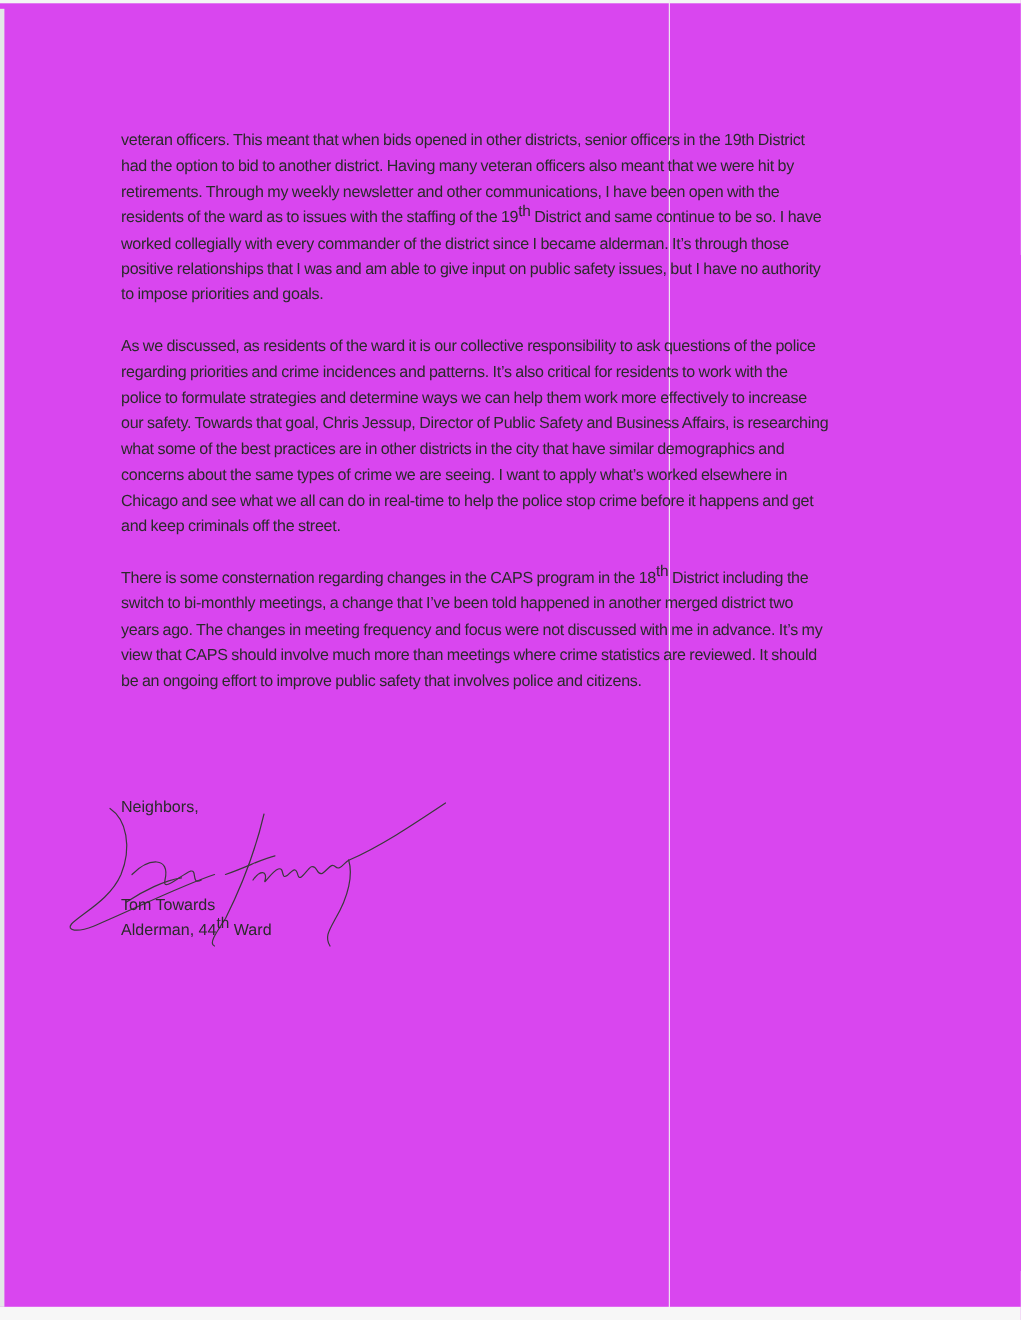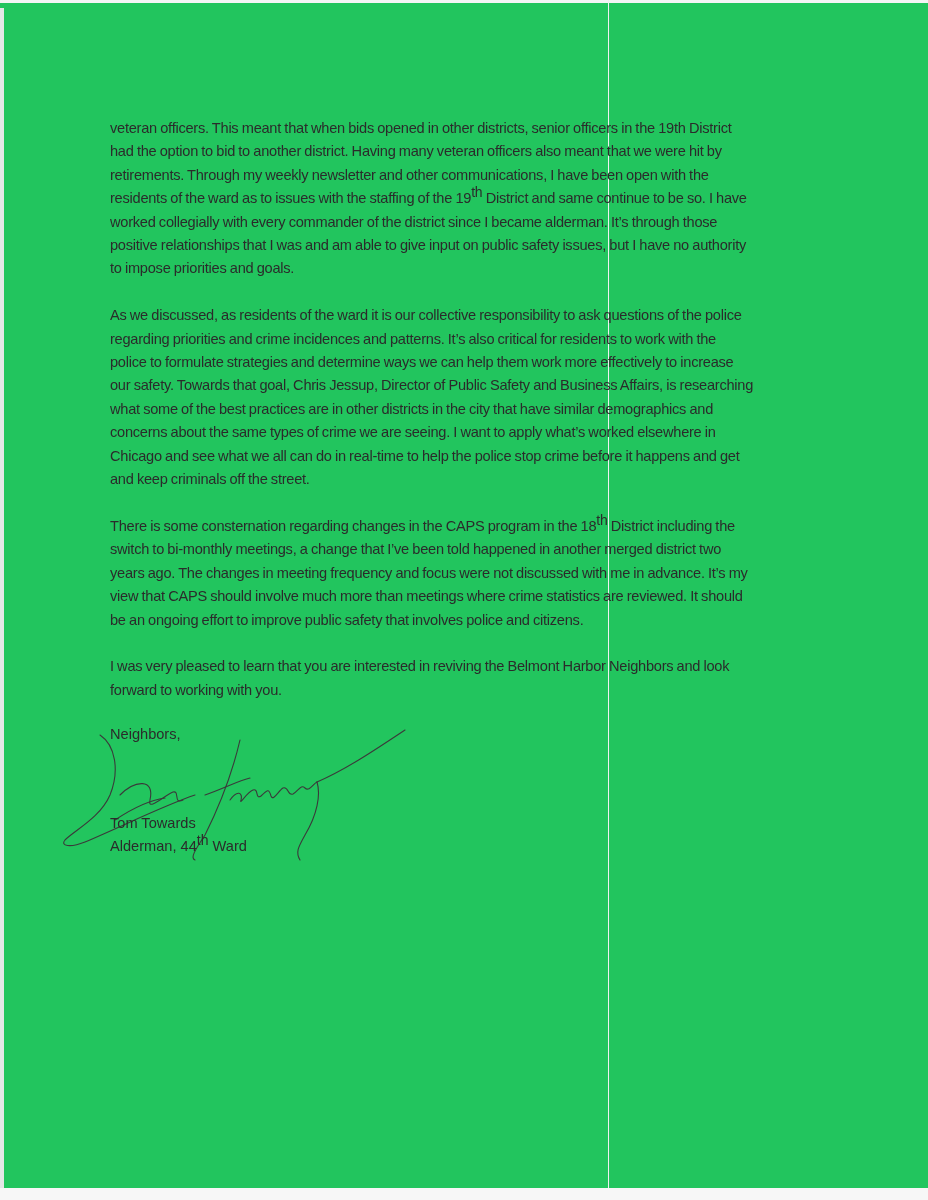--- a/index.html
+++ b/index.html
@@ -12,21 +12,21 @@
       height: 1200px;
       position: relative;
       overflow: hidden;
       font-family: "Liberation Sans", "DejaVu Sans", sans-serif;
       color: #2b2b2b;
     }
     .page {
       position: absolute;
       left: 0; top: 0;
       width: 928px; height: 1200px;
-      background: #22c55e;
+      background: #d946ef;
     }
     .left-edge {
       position: absolute;
       left: 0; top: 8px;
       width: 4px; height: 1180px;
       background: #e4e7e7;
     }
     .top-edge {
       position: absolute;
       left: 0; top: 0;
@@ -119,22 +119,20 @@
 concerns about the same types of crime we are seeing.  I want to apply what’s worked elsewhere in
 Chicago and see what we all can do in real-time to help the police stop crime before it happens and get
 and keep criminals off the street.</span></p>
 
     <p class="para"><span>There is some consternation regarding changes in the CAPS program in the 18</span><sup>th</sup><span> District including the
 switch to bi-monthly meetings, a change that I’ve been told happened in another merged district two
 years ago.  The changes in meeting frequency and focus were not discussed with me in advance.  It’s my
 view that CAPS should involve much more than meetings where crime statistics are reviewed.  It should
 be an ongoing effort to improve public safety that involves police and citizens.</span></p>
 
-    <p class="para"><span>I was very pleased to learn that you are interested in reviving the Belmont Harbor Neighbors and look
-forward to working with you.</span></p>
   </div>
 
   <div class="closing">Neighbors,</div>
 
   <svg class="signature" viewBox="0 0 370 170" fill="none" stroke="#3a3a3a" stroke-width="1.1" stroke-linecap="round" stroke-linejoin="round">
 
     <path d="M45 35 C 60 45, 65 70, 55 95 C 45 118, 20 130, 10 140 C 5 146, 15 148, 30 142 C 70 125, 110 105, 140 95"></path>
 
     <path d="M65 95 C 80 80, 100 78, 95 100 C 92 112, 110 95, 118 92 C 125 90, 118 105, 128 100"></path>
     <path d="M60 120 C 75 110, 95 100, 110 98"></path>

